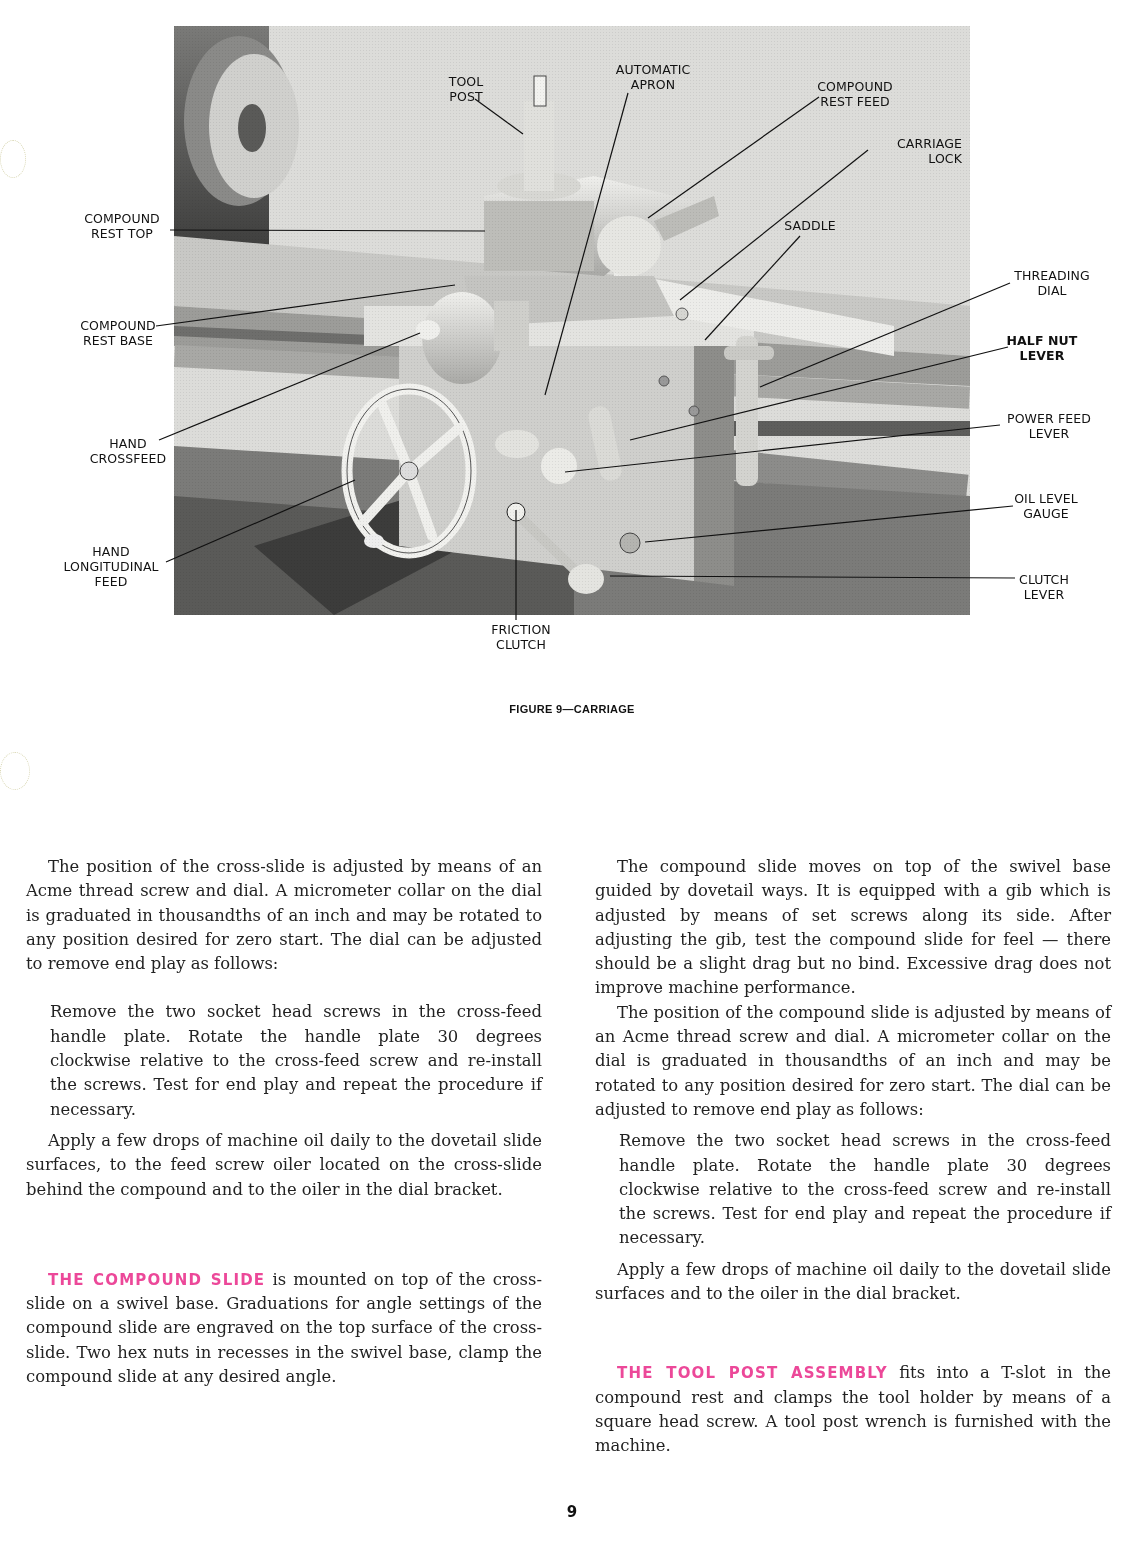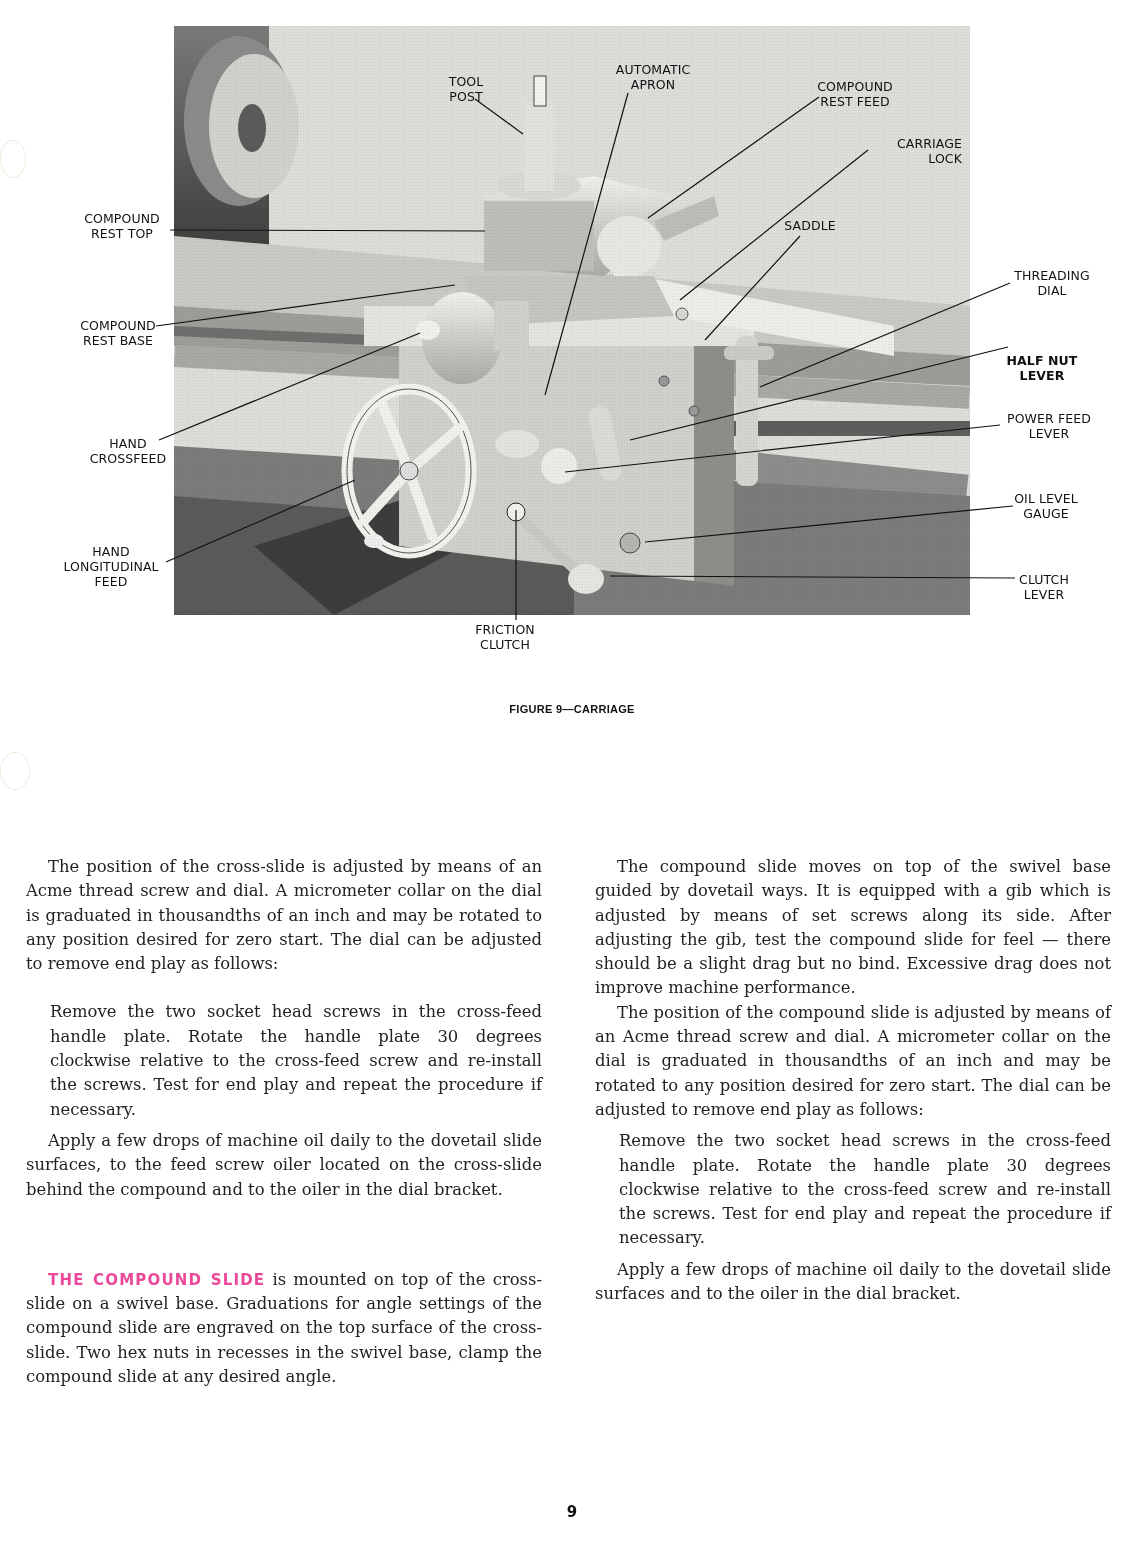--- a/index.html
+++ b/index.html
@@ -1,21 +1,21 @@
 <!DOCTYPE html>
 <html><head>
 <meta charset="utf-8">
 <style>
   html, body { margin:0; padding:0; background:#fff; }
   body { width:1144px; height:1546px; position:relative; overflow:hidden; font-family:"DejaVu Serif", serif; color:#1c1c1c; }
   .photo { position:absolute; left:174px; top:26px; width:796px; height:589px; background:#d8d8d5; overflow:hidden; }
   .photo svg { position:absolute; left:0; top:0; }
   .callouts { position:absolute; left:0; top:0; width:1144px; height:700px; pointer-events:none; }
   .lbl { position:absolute; font-family:"DejaVu Sans", sans-serif; font-size:12.5px; line-height:15px; text-align:center; color:#111; letter-spacing:0.1px; white-space:pre-line; }
-  .lbl.dark { font-weight:bold;margin-top:20px; }
+  .lbl.dark { font-weight:bold; }
   .caption { position:absolute; top:703px; left:0; width:1144px; text-align:center; font-family:"Liberation Sans", sans-serif; font-weight:bold; font-size:11px; letter-spacing:0.3px; color:#111; }
   .col { position:absolute; font-size:16.4px; line-height:24.3px; text-align:justify; color:#222; }
   .col p { margin:0; }
   .indent { text-indent:22px; }
   .block { padding-left:24px; }
   .lead { font-family:"DejaVu Sans", sans-serif; font-weight:bold; letter-spacing:1.2px; font-size:15px; color:#ec4899; }
   .pagenum { position:absolute; top:1503px; left:0; width:1144px; text-align:center; font-family:"DejaVu Sans", sans-serif; font-weight:bold; font-size:15px; color:#111; }
   .smudge { position:absolute; border:1px dotted #d9d7b4; border-radius:50%; }
 </style>
 </head>
@@ -155,32 +155,33 @@
 LEVER</div>
 <div class="lbl" style="left:70px;top:211px;width:104px;">COMPOUND
 REST TOP</div>
 <div class="lbl" style="left:66px;top:318px;width:104px;">COMPOUND
 REST BASE</div>
 <div class="lbl" style="left:80px;top:436px;width:96px;">HAND
 CROSSFEED</div>
 <div class="lbl" style="left:52px;top:544px;width:118px;">HAND
 LONGITUDINAL
 FEED</div>
-<div class="lbl" style="left:460px;top:622px;width:90px;">FRICTION
+<div class="lbl" style="left:476px;top:622px;width:90px;">FRICTION
 CLUTCH</div>
 
 <div class="caption">FIGURE 9—CARRIAGE</div>
 
 <div class="col" style="left:26px;top:855px;width:516px;">
   <p class="indent">The position of the cross-slide is adjusted by means of an Acme thread screw and dial. A micrometer collar on the dial is graduated in thousandths of an inch and may be rotated to any position desired for zero start. The dial can be adjusted to remove end play as follows:</p>
   <p class="block" style="margin-top:24px;">Remove the two socket head screws in the cross-feed handle plate. Rotate the handle plate 30 degrees clockwise relative to the cross-feed screw and re-install the screws. Test for end play and repeat the procedure if necessary.</p>
   <p class="indent" style="margin-top:7px;">Apply a few drops of machine oil daily to the dovetail slide surfaces, to the feed screw oiler located on the cross-slide behind the compound and to the oiler in the dial bracket.</p>
   <p class="indent" style="margin-top:66px;"><span class="lead">THE COMPOUND SLIDE</span><span> is mounted on top of the cross-slide on a swivel base. Graduations for angle settings of the compound slide are engraved on the top surface of the cross-slide. Two hex nuts in recesses in the swivel base, clamp the compound slide at any desired angle.</span></p>
 </div>
 
 <div class="col" style="left:595px;top:855px;width:516px;">
   <p class="indent">The compound slide moves on top of the swivel base guided by dovetail ways. It is equipped with a gib which is adjusted by means of set screws along its side. After adjusting the gib, test the compound slide for feel — there should be a slight drag but no bind. Excessive drag does not improve machine performance.</p>
   <p class="indent">The position of the compound slide is adjusted by means of an Acme thread screw and dial. A micrometer collar on the dial is graduated in thousandths of an inch and may be rotated to any position desired for zero start. The dial can be adjusted to remove end play as follows:</p>
   <p class="block" style="margin-top:7px;">Remove the two socket head screws in the cross-feed handle plate. Rotate the handle plate 30 degrees clockwise relative to the cross-feed screw and re-install the screws. Test for end play and repeat the procedure if necessary.</p>
   <p class="indent" style="margin-top:7px;">Apply a few drops of machine oil daily to the dovetail slide surfaces and to the oiler in the dial bracket.</p>
+  <p class="indent" style="margin-top:55px;"><span class="lead">THE TOOL POST ASSEMBLY</span><span> fits into a T-slot in the compound rest and clamps the tool holder by means of a square head screw. A tool post wrench is furnished with the machine.</span></p>
 </div>
 
 <div class="pagenum">9</div>
 
 </body></html>

